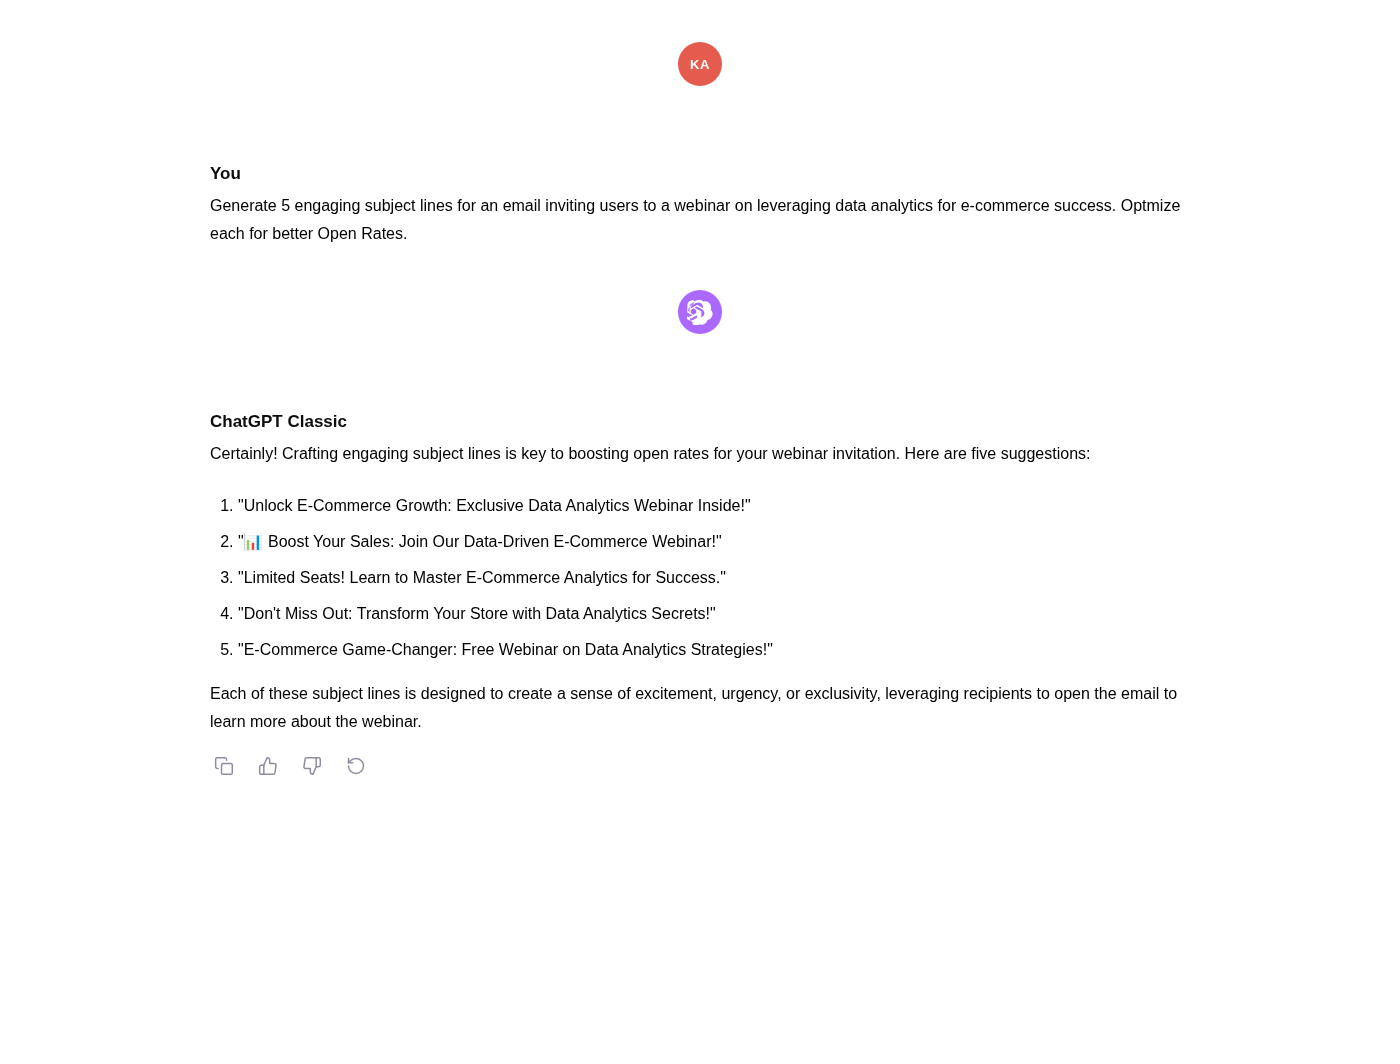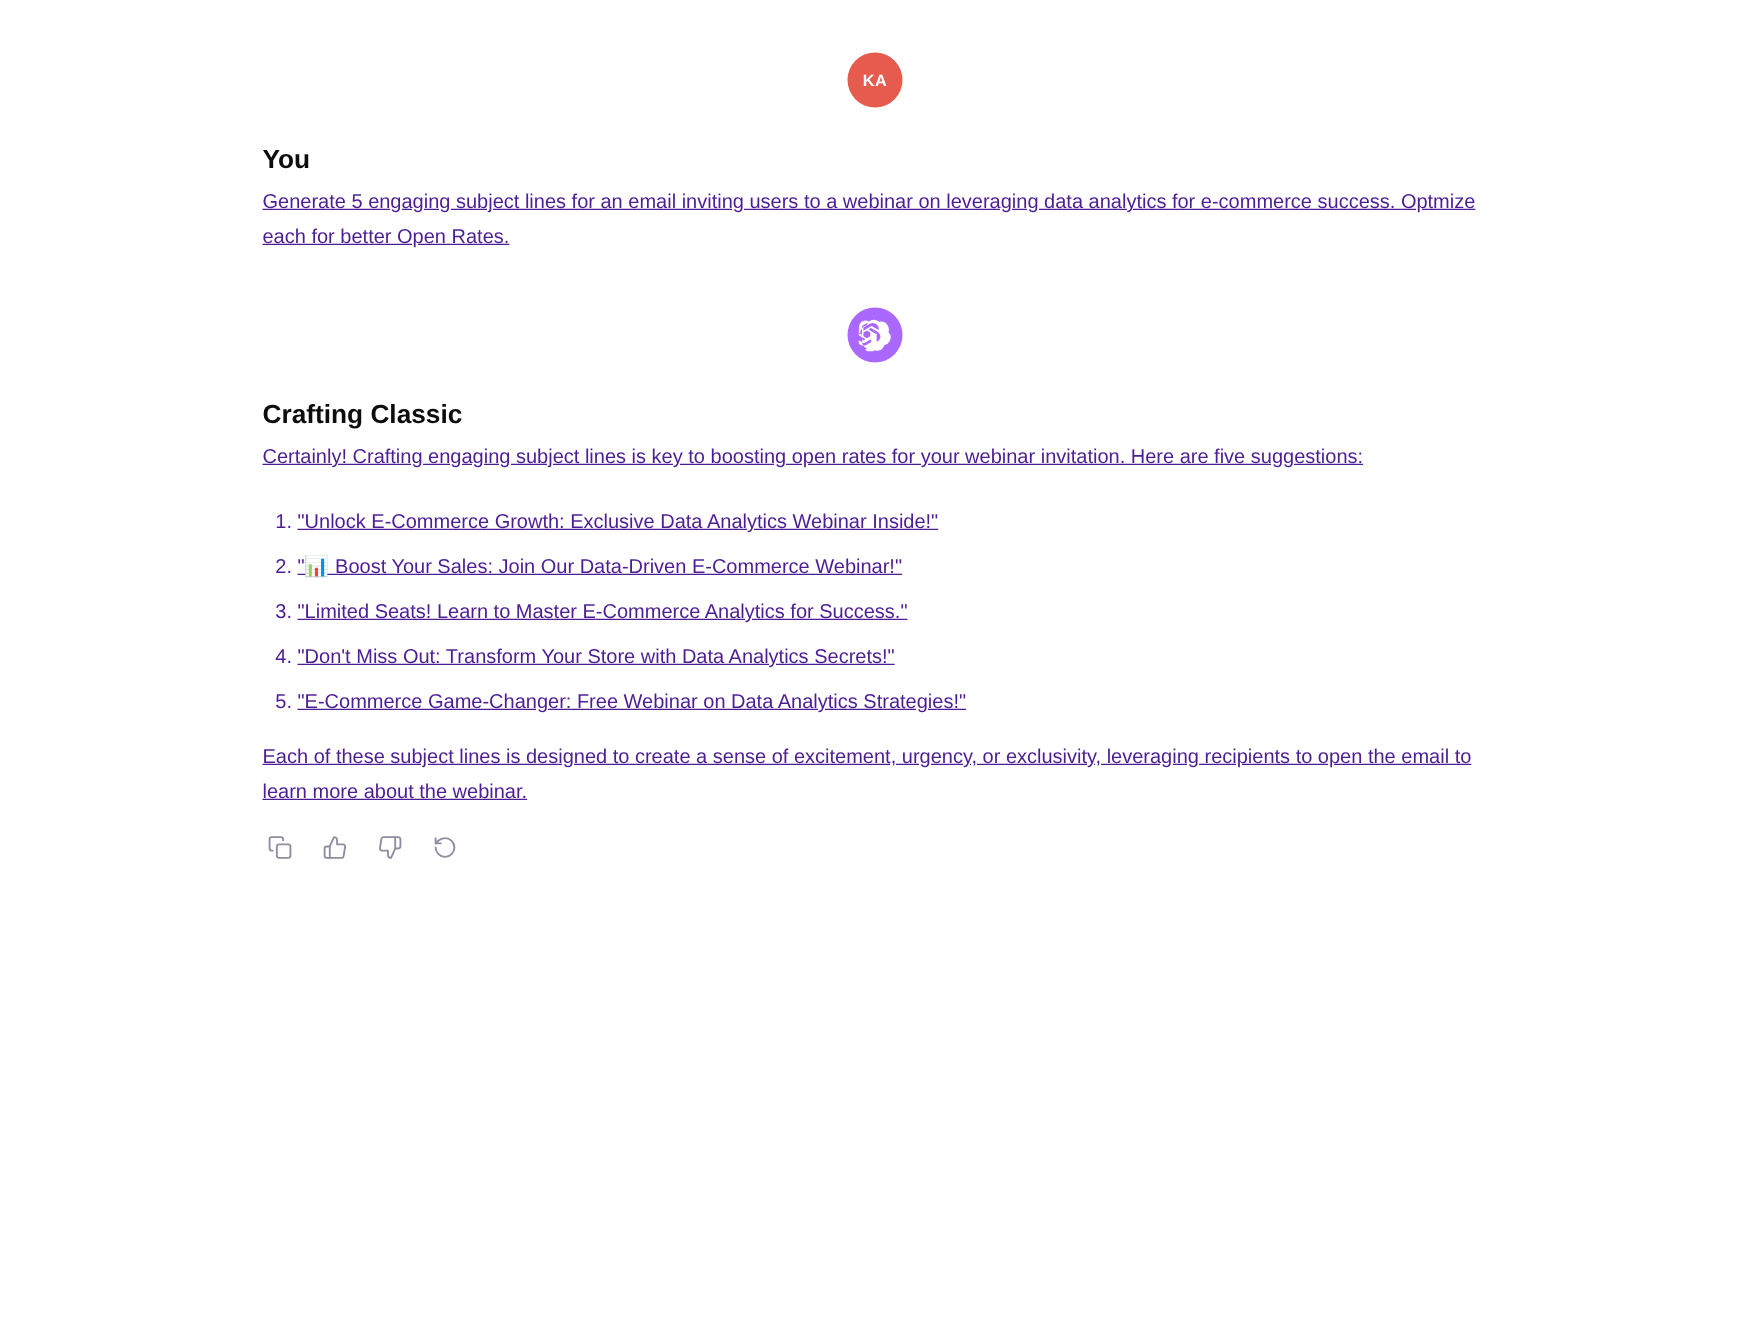--- a/index.html
+++ b/index.html
@@ -61,30 +61,30 @@
       height: 26px;
     }
 
     .message-content {
       flex: 1;
       padding-top: 2px;
     }
 
     .message-sender {
       font-weight: 700;
-      font-size: 21px;
+      font-size: 17px;
       margin-bottom: 8px;
       color: #0d0d0d;
+      margin-top: 48px;
     }
 
     .message-text {
       font-size: 16px;
       line-height: 1.75;
-      color: #4c1d95;
-      text-decoration: underline;
+      color: #000000;
     }
 
     .message-text p {
       margin-bottom: 24px;
     }
 
     .message-text p:last-child {
       margin-bottom: 0;
     }
 
@@ -143,21 +143,21 @@
   </div>
 
   <div class="message">
     <div class="avatar bot-avatar">
 
       <svg viewBox="0 0 41 41" fill="none" xmlns="http://www.w3.org/2000/svg">
         <path d="M37.532 16.87a9.963 9.963 0 0 0-.856-8.184 10.078 10.078 0 0 0-10.855-4.835 9.964 9.964 0 0 0-6.211-2.699 10.079 10.079 0 0 0-9.592 6.977 9.967 9.967 0 0 0-6.644 4.834 10.08 10.08 0 0 0 1.24 11.817 9.965 9.965 0 0 0 .856 8.185 10.079 10.079 0 0 0 10.855 4.835 9.965 9.965 0 0 0 6.212 2.699 10.079 10.079 0 0 0 9.592-6.978 9.967 9.967 0 0 0 6.644-4.834 10.079 10.079 0 0 0-1.241-11.817zm-22.478 31.085a7.474 7.474 0 0 1-4.799-1.735c.061-.033.168-.091.237-.134l7.964-4.6a1.294 1.294 0 0 0 .655-1.134V19.054l-3.366 1.944a.12.12 0 0 0-.066.092v9.299c0 4.136-3.37 7.51-7.625 7.666zm-16.44-17.234a7.462 7.462 0 0 1-.894-5.023c.06.036.162.099.237.141l7.964 4.6a1.297 1.297 0 0 0 1.308 0l9.724-5.614v3.888a.12.12 0 0 1-.048.103L9.56 33.065c-3.576 2.068-8.164.841-10.246-2.744zm-4.407-17.891a7.473 7.473 0 0 1 3.905-3.284c0 .068-.004.19-.004.274v9.199c-.002.457.243.88.648 1.109l9.724 5.614-3.366 1.944a.12.12 0 0 1-.114.012L3.11 19.315C-.463 17.245-1.695 12.657.207 9.83zm27.556 6.437l-9.724-5.615 3.366-1.943a.121.121 0 0 1 .114-.012l8.048 4.648c3.574 2.068 4.807 6.658 2.905 9.474a7.477 7.477 0 0 1-3.905 3.285c0-.068.003-.19.003-.274v-9.2a1.294 1.294 0 0 0-.807-1.363zm3.35-5.043c-.059-.037-.162-.099-.236-.141l-7.965-4.6a1.298 1.298 0 0 0-1.308 0l-9.723 5.614v-3.888a.12.12 0 0 1 .048-.103l8.048-4.645c3.574-2.068 8.162-.84 10.244 2.744a7.472 7.472 0 0 1 .892 5.019zm-21.063 6.929l-3.367-1.944a.12.12 0 0 1-.065-.092v-9.299c.002-4.138 3.376-7.512 7.631-7.664a7.476 7.476 0 0 1 4.796 1.735c-.061.033-.168.091-.236.134l-7.965 4.6a1.294 1.294 0 0 0-.654 1.132l-.14 11.398zm1.829-3.943l4.33-2.501 4.332 2.5v4.999l-4.331 2.5-4.331-2.5V22.31z" fill="white"></path>
       </svg>
     </div>
     <div class="message-content">
-      <div class="message-sender">Crafting Classic</div>
+      <div class="message-sender">ChatGPT Classic</div>
       <div class="message-text">
         <p>Certainly! Crafting engaging subject lines is key to boosting open rates for your webinar invitation. Here are five suggestions:</p>
         <ol>
           <li>"Unlock E-Commerce Growth: Exclusive Data Analytics Webinar Inside!"</li>
           <li>"📊 Boost Your Sales: Join Our Data-Driven E-Commerce Webinar!"</li>
           <li>"Limited Seats! Learn to Master E-Commerce Analytics for Success."</li>
           <li>"Don't Miss Out: Transform Your Store with Data Analytics Secrets!"</li>
           <li>"E-Commerce Game-Changer: Free Webinar on Data Analytics Strategies!"</li>
         </ol>
         <p>Each of these subject lines is designed to create a sense of excitement, urgency, or exclusivity, leveraging recipients to open the email to learn more about the webinar.</p>

